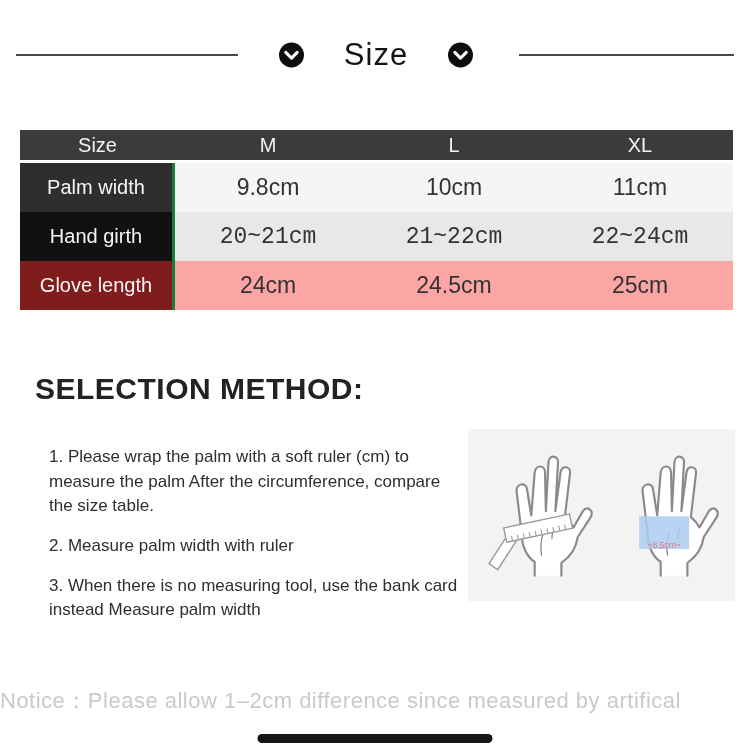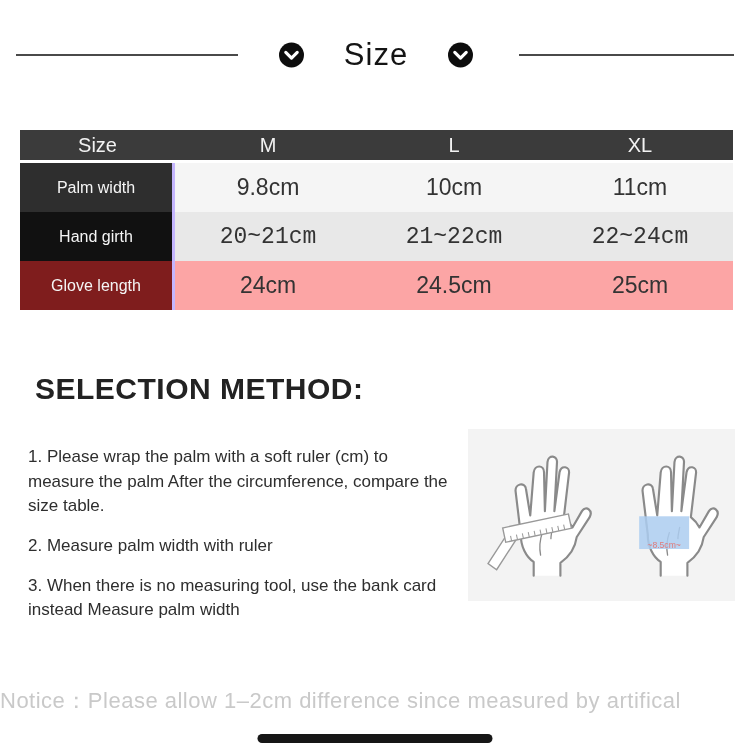--- a/index.html
+++ b/index.html
@@ -46,44 +46,44 @@
   }
   .hcell {
     background: #3b3b3b;
     color: #f2f2f2;
     font-size: 20px;
     height: 33px;
     border-bottom: 3px solid #ffffff;
   }
   .lcell {
     color: #f5f5f5;
-    font-size: 16px;
+    font-size: 20px;
     height: 49px;
-    border-right: 3px solid #c4b5fd;
+    border-right: 3px solid #15803d;
   }
   .vcell { font-size: 23px; color: #333333; height: 49px; }
   .r0 .lcell { background: #2e2e2e; }
   .r1 .lcell { background: #111111; }
   .r2 .lcell { background: #7f1d1d; }
   .r0 .vcell { background: #f5f5f5; }
   .r1 .vcell { background: #e8e8e8; font-family: Liberation Mono, monospace; }
   .r2 .vcell { background: #fca5a5; }
   .trow { display: contents; }
 
   
   .selection-heading {
     margin: 62px 0 0 35px;
     font-size: 30px;
     font-weight: 800;
     color: #222222;
     letter-spacing: 0.5px;
   }
   .content-row {
     margin-top: 23px;
-    padding: 0 15px 0 28px;
+    padding: 0 15px 0 49px;
     display: flex;
     justify-content: space-between;
   }
   .steps { width: 420px; padding-top: 16px; }
   .steps p {
     font-size: 17px;
     line-height: 1.45;
     color: #2e2e2e;
     margin-bottom: 15px;
   }

